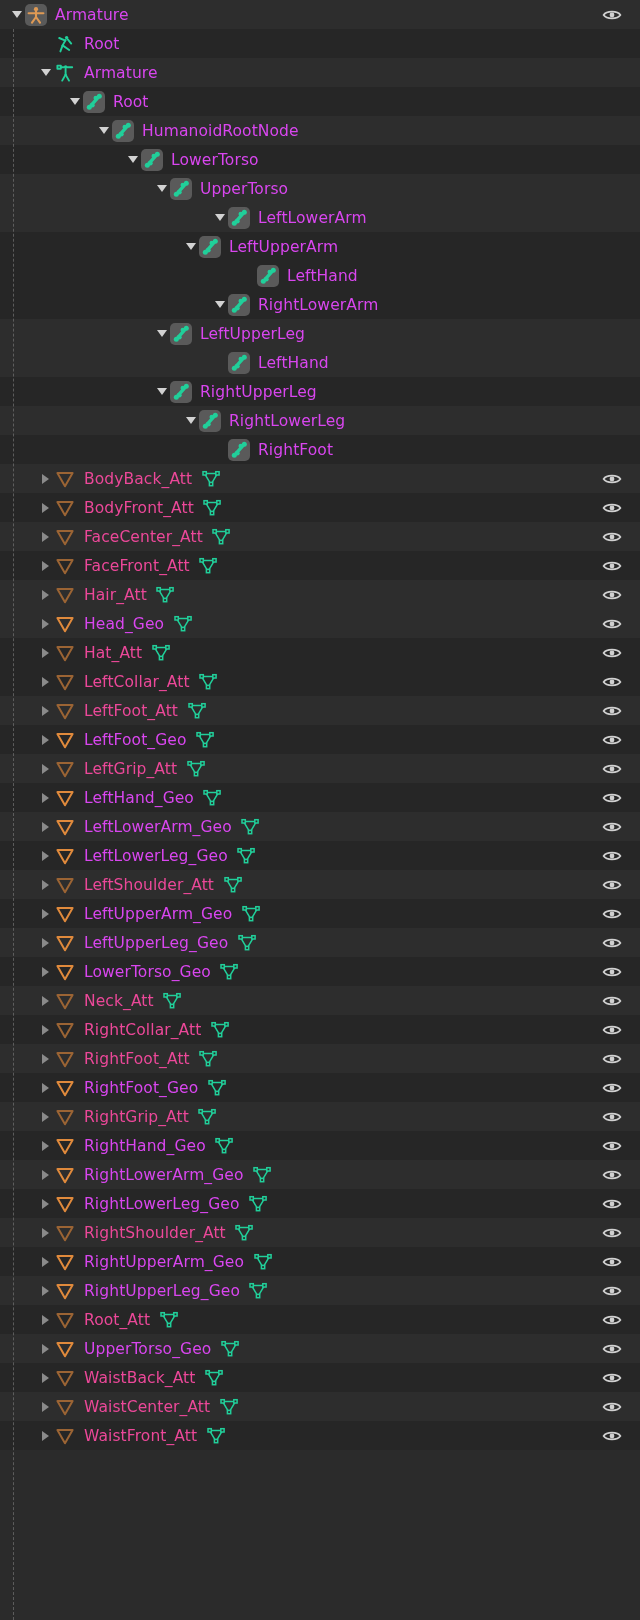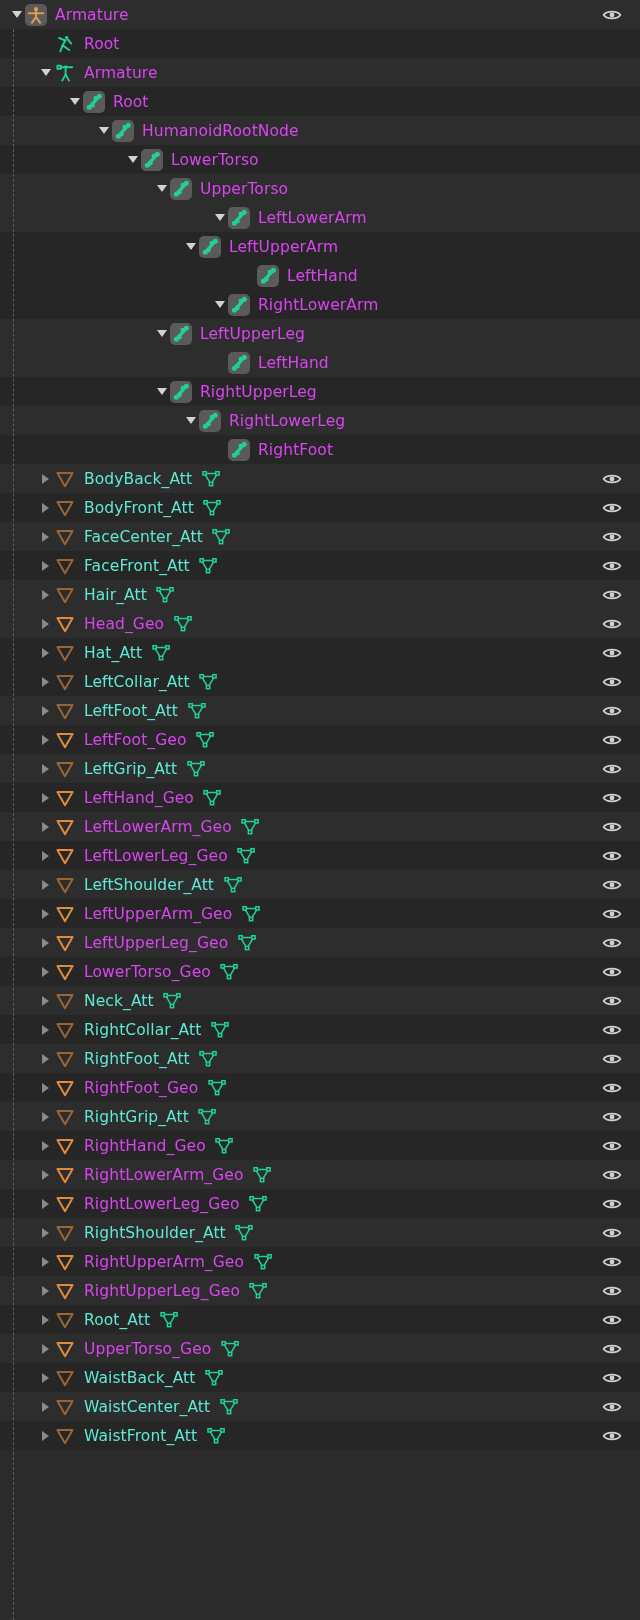--- a/index.html
+++ b/index.html
@@ -88,21 +88,21 @@
   .icon svg { display: block; }
 
   .label {
     flex: 0 0 auto;
     font-size: 15.5px;
     letter-spacing: .1px;
     padding-left: 5px;
     padding-right: 9px;
   }
   .label.bright { color: #d946ef; }
-  .label.dim    { color: #5eead4; }
+  .label.dim    { color: #ec4899; }
 
   .datachip {
     flex: 0 0 auto;
     width: 22px;
     height: 22px;
     display: flex;
     align-items: center;
     justify-content: center;
   }
   .eye {

